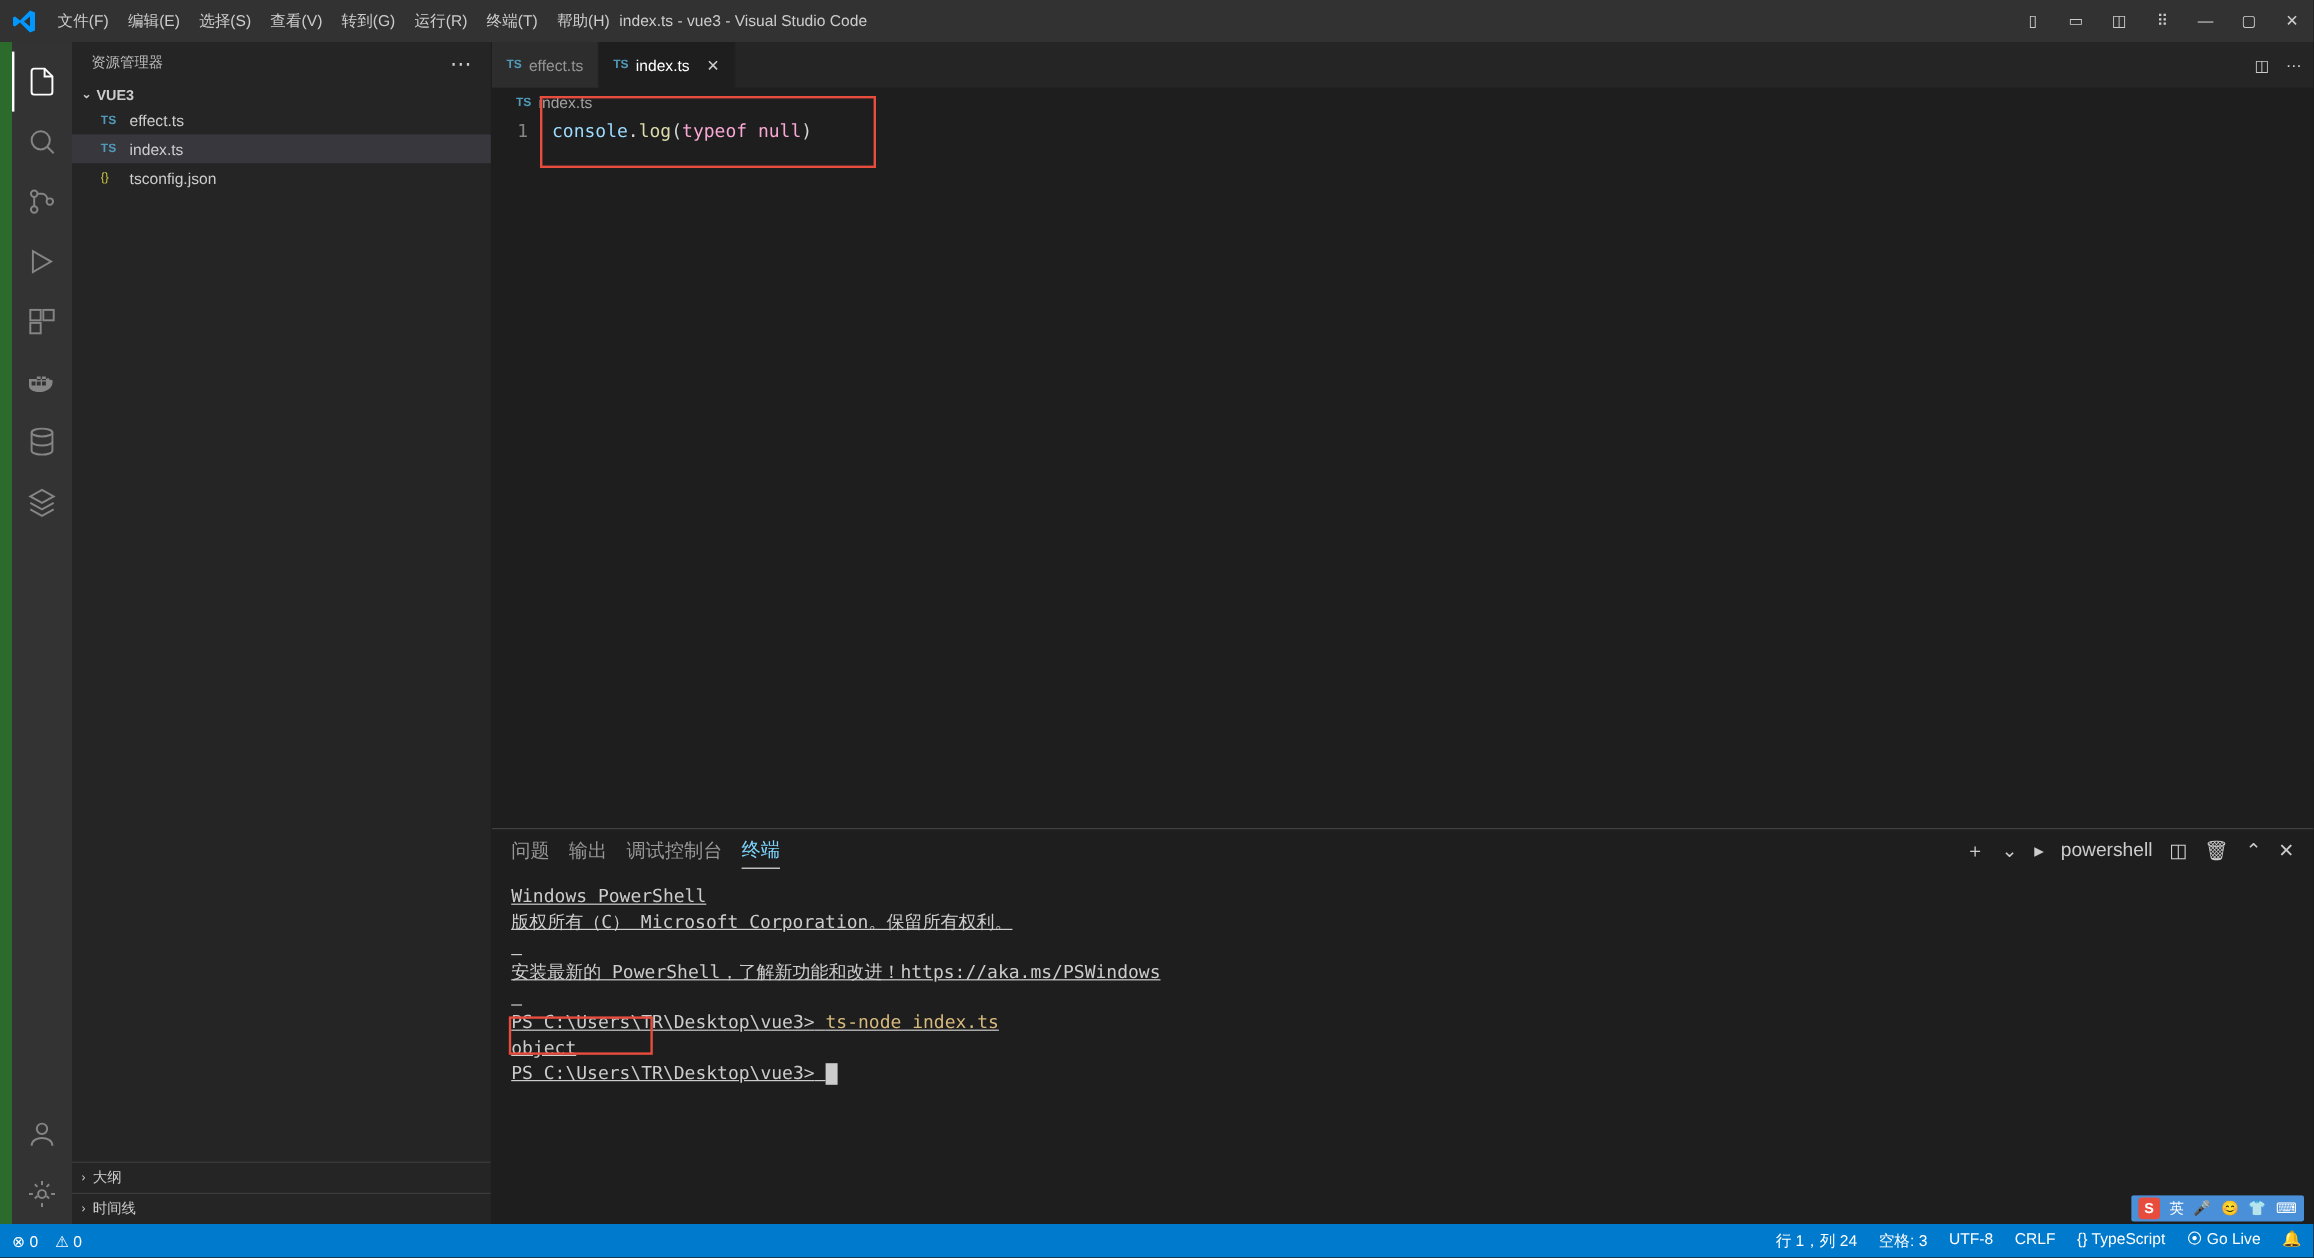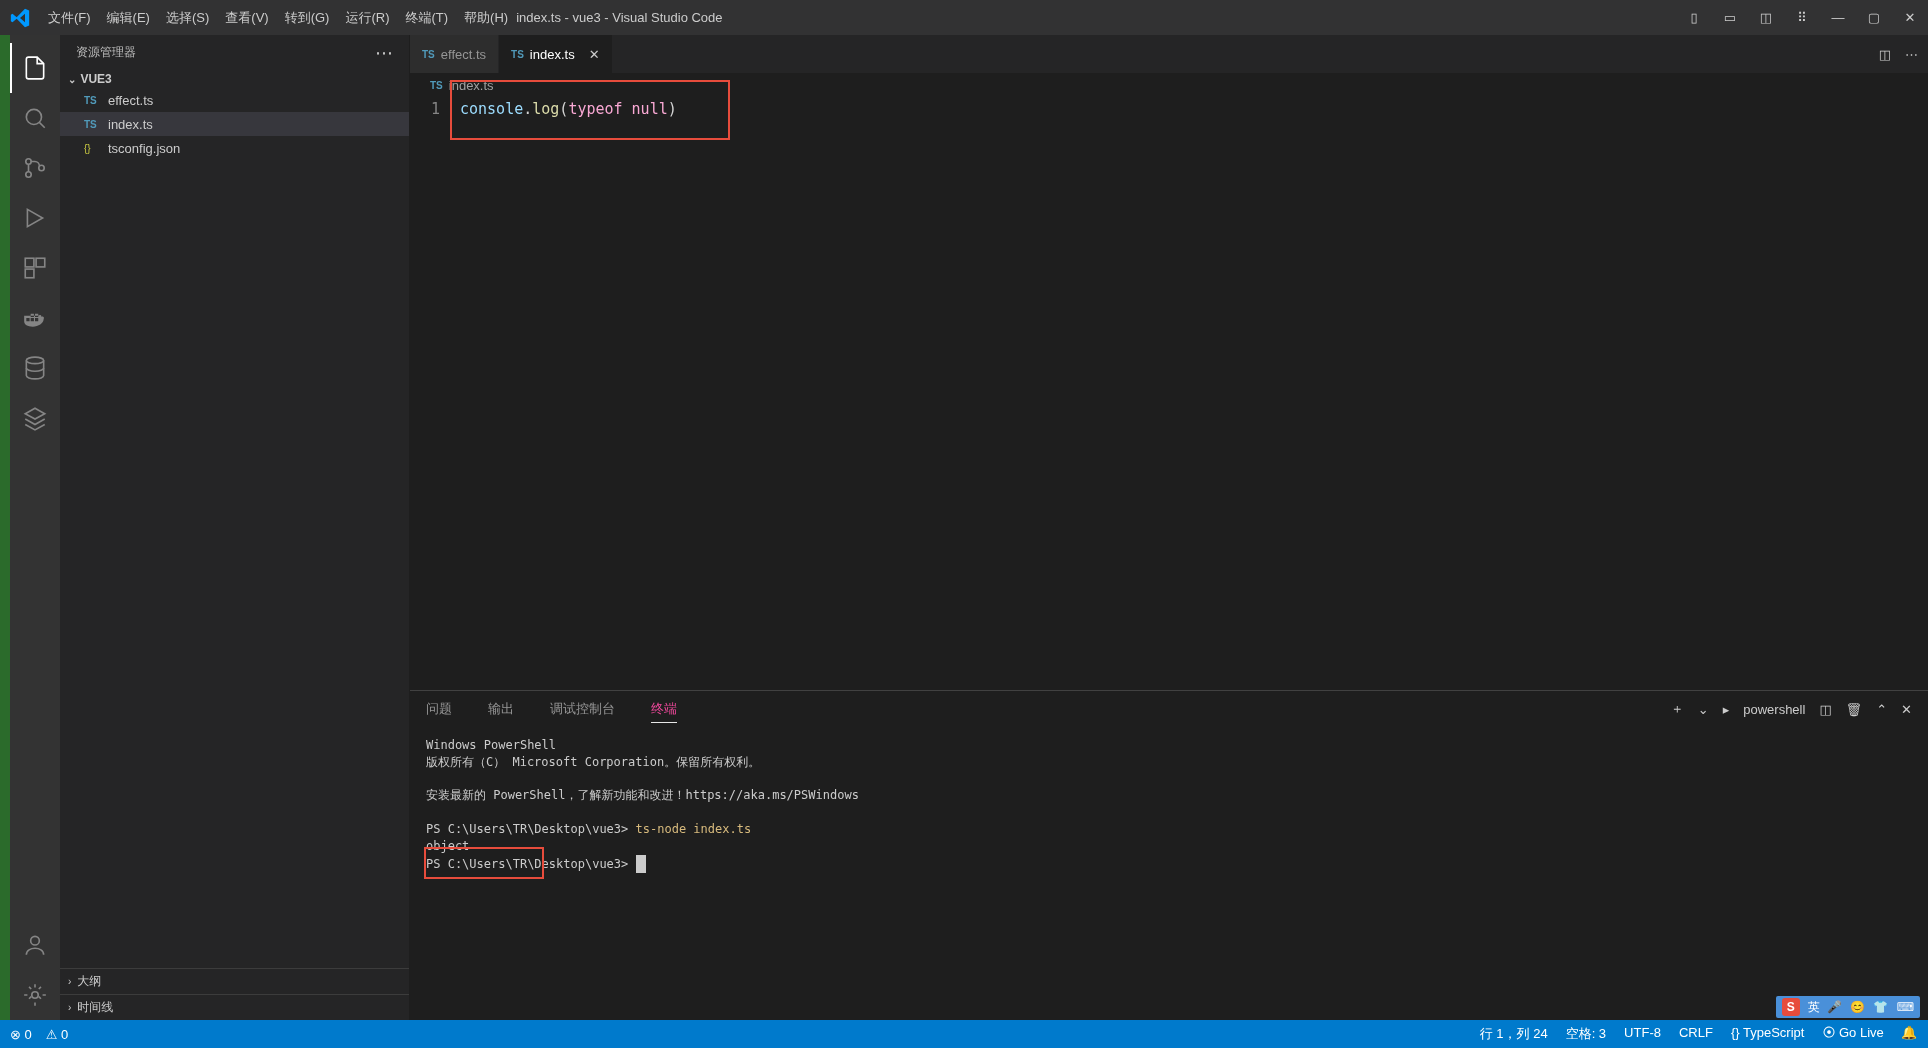--- a/index.html
+++ b/index.html
@@ -124,27 +124,27 @@
     }
 
     
     .minimap { position:absolute; right:0; top:0; width:100px; height:100%; }
 
     
     .panel {
       height: 330px; border-top: 1px solid #414141; display: flex; flex-direction: column; background: #1e1e1e; position:relative;
     }
     .panel-tabs {
-      height: 36px; display: flex; align-items: center; padding: 0 16px; gap: 36px; font-size: 13px; color: #969696;
+      height: 36px; display: flex; align-items: center; padding: 0 16px; gap: 16px; font-size: 16px; color: #969696;
     }
     .panel-tab { cursor:pointer; padding: 4px 0;}
-    .panel-tab.active { color: #ec4899; border-bottom: 1px solid #e7e7e7; }
+    .panel-tab.active { color: #7dd3fc; border-bottom: 1px solid #e7e7e7; }
     .panel-tabs-right { margin-left: auto; display: flex; align-items: center; gap: 14px; color:#cccccc;}
     .terminal {
-      flex: 1; padding: 10px 16px; font-family: "Consolas", monospace; font-size: 12px; color: #cccccc; line-height: 1.4; position:relative;
+      flex: 1; padding: 10px 16px; font-family: "Consolas", monospace; font-size: 15px; color: #cccccc; line-height: 1.4; position:relative;text-decoration:underline;
     }
     .term-yellow { color: #d7ba7d; }
     .red-box2 {
       position: absolute; border: 2px solid #e74c3c; pointer-events:none;
       left: 14px; top: 120px; width: 120px; height: 32px;
     }
     .cursor-block { display:inline-block; width:10px; height:18px; background:#cccccc; vertical-align:middle; }
 
     
     .statusbar {

